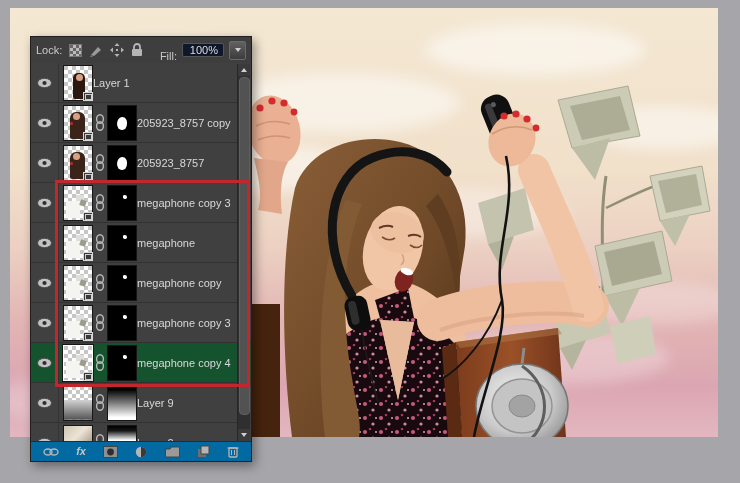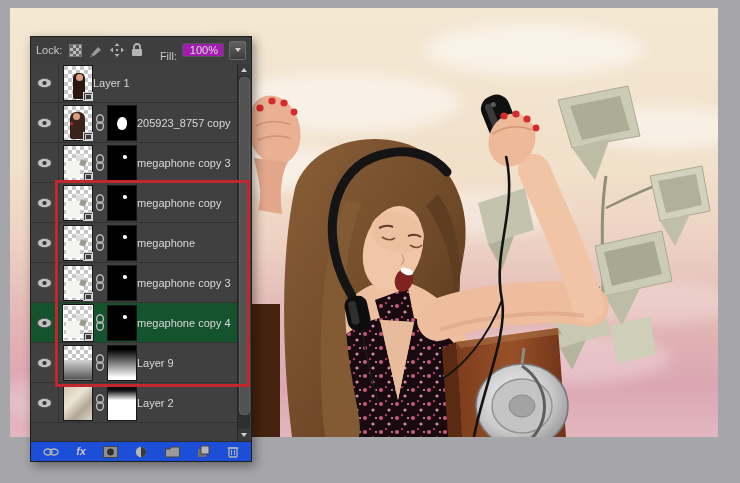--- a/index.html
+++ b/index.html
@@ -12,21 +12,21 @@
 
   
   #panel{position:absolute;left:30px;top:36px;width:222px;height:426px;background:#3e3e3e;
          border:1px solid #1f1f1f;box-shadow:3px 4px 10px rgba(0,0,0,.4);box-sizing:border-box;z-index:20;}
   .panel-header{height:26px;display:flex;align-items:center;padding:0 5px;gap:5px;
                 border-bottom:7px solid #f0abfc;color:#c9c9c9;font-size:11px;}
   .lockicons{display:flex;align-items:center;gap:7px;margin-left:2px;}
   .lock-chk{width:11px;height:11px;background:repeating-conic-gradient(#bbb 0 25%,#666 0 50%) 0 0/6px 6px;
             border:1px solid #777;}
   .fill-label{margin-left:auto;margin-top:12px;}
-  .fill-value{background:#a21caf;border:1px solid #555;border-radius:2px;color:#ddd;
+  .fill-value{background:#0f172a;border:1px solid #555;border-radius:2px;color:#ddd;
               padding:0 5px;font-size:11px;min-width:30px;text-align:right;}
   .fill-drop{width:15px;height:17px;background:linear-gradient(#616161,#3c3c3c);border:1px solid #6b6b6b;
              border-radius:2px;display:flex;align-items:center;justify-content:center;}
   .tri-down{width:0;height:0;border-left:3.5px solid transparent;border-right:3.5px solid transparent;
             border-top:4px solid #cfcfcf;}
   .tri-up{width:0;height:0;border-left:3.5px solid transparent;border-right:3.5px solid transparent;
           border-bottom:4px solid #cfcfcf;}
 
   .rows{position:absolute;left:0;right:0;top:26px;bottom:19px;overflow:hidden;}
   .row{height:40px;display:flex;align-items:center;background:#404040;border-bottom:1px solid #323232;
@@ -73,21 +73,21 @@
   .vscroll{position:absolute;right:1px;top:27px;bottom:20px;width:12px;background:#2f2f2f;
            border-left:1px solid #262626;z-index:5;}
   .vs-btn{position:absolute;left:0;width:12px;height:12px;background:#3a3a3a;display:flex;
           align-items:center;justify-content:center;}
   .vs-up{top:0;} .vs-down{bottom:0;}
   .vs-thumb{position:absolute;left:1px;top:13px;bottom:26px;width:9px;background:#525252;
             border:1px solid #5f5f5f;border-radius:4px;}
 
   
   .panel-footer{position:absolute;left:0;right:0;bottom:0;height:19px;border-top:1px solid #2b2b2b;
-                background:#1d4ed8;display:flex;align-items:center;justify-content:space-between;
+                background:#0369a1;display:flex;align-items:center;justify-content:space-between;
                 padding:0 12px;}
   .fx-label{color:#c4c4c4;font-size:11px;font-style:italic;font-weight:bold;line-height:1;}
   .f-ico{display:flex;align-items:center;justify-content:center;}
 
   
   #annotation{position:absolute;left:55px;top:180px;width:189px;height:201px;border:3px solid #c1272d;
               z-index:30;pointer-events:none;}
 </style>
 </head>
 <body>
@@ -316,20 +316,37 @@
           <span class="badge"></span>
         </div>
         <svg class="chain" width="10" height="17">
           <ellipse cx="5" cy="5" rx="3.4" ry="4.3" stroke="#b9b9b9" stroke-width="1.4" fill="none"></ellipse>
           <ellipse cx="5" cy="12" rx="3.4" ry="4.3" stroke="#b9b9b9" stroke-width="1.4" fill="none"></ellipse>
           </svg>
         <div class="mask m-blob"></div>
         <span class="label">205923_8757 copy</span>
       </div>
 
+      <div class="row">
+        <div class="eye-cell">
+          <svg width="15" height="10">
+            <ellipse cx="7.5" cy="5" rx="7" ry="4.7" fill="#c2c2c2" stroke="#4a4a4a"></ellipse>
+            <circle cx="7.5" cy="5" r="2.1" fill="#2e2e2e"></circle>
+            </svg>
+        </div>
+        <div class="thumb t-figure">
+          <span class="badge"></span>
+        </div>
+        <svg class="chain" width="10" height="17">
+          <ellipse cx="5" cy="5" rx="3.4" ry="4.3" stroke="#b9b9b9" stroke-width="1.4" fill="none"></ellipse>
+          <ellipse cx="5" cy="12" rx="3.4" ry="4.3" stroke="#b9b9b9" stroke-width="1.4" fill="none"></ellipse>
+          </svg>
+        <div class="mask m-blob"></div>
+        <span class="label">205923_8757</span>
+      </div>
 
       <div class="row">
         <div class="eye-cell">
           <svg width="15" height="10">
             <ellipse cx="7.5" cy="5" rx="7" ry="4.7" fill="#c2c2c2" stroke="#4a4a4a"></ellipse>
             <circle cx="7.5" cy="5" r="2.1" fill="#2e2e2e"></circle>
             </svg>
         </div>
         <div class="thumb t-mega">
           <span class="badge"></span>
@@ -350,39 +367,39 @@
             </svg>
         </div>
         <div class="thumb t-mega">
           <span class="badge"></span>
         </div>
         <svg class="chain" width="10" height="17">
           <ellipse cx="5" cy="5" rx="3.4" ry="4.3" stroke="#b9b9b9" stroke-width="1.4" fill="none"></ellipse>
           <ellipse cx="5" cy="12" rx="3.4" ry="4.3" stroke="#b9b9b9" stroke-width="1.4" fill="none"></ellipse>
           </svg>
         <div class="mask m-speck"></div>
+        <span class="label">megaphone</span>
+      </div>
+
+      <div class="row">
+        <div class="eye-cell">
+          <svg width="15" height="10">
+            <ellipse cx="7.5" cy="5" rx="7" ry="4.7" fill="#c2c2c2" stroke="#4a4a4a"></ellipse>
+            <circle cx="7.5" cy="5" r="2.1" fill="#2e2e2e"></circle>
+            </svg>
+        </div>
+        <div class="thumb t-mega">
+          <span class="badge"></span>
+        </div>
+        <svg class="chain" width="10" height="17">
+          <ellipse cx="5" cy="5" rx="3.4" ry="4.3" stroke="#b9b9b9" stroke-width="1.4" fill="none"></ellipse>
+          <ellipse cx="5" cy="12" rx="3.4" ry="4.3" stroke="#b9b9b9" stroke-width="1.4" fill="none"></ellipse>
+          </svg>
+        <div class="mask m-speck"></div>
         <span class="label">megaphone copy</span>
-      </div>
-
-      <div class="row">
-        <div class="eye-cell">
-          <svg width="15" height="10">
-            <ellipse cx="7.5" cy="5" rx="7" ry="4.7" fill="#c2c2c2" stroke="#4a4a4a"></ellipse>
-            <circle cx="7.5" cy="5" r="2.1" fill="#2e2e2e"></circle>
-            </svg>
-        </div>
-        <div class="thumb t-mega">
-          <span class="badge"></span>
-        </div>
-        <svg class="chain" width="10" height="17">
-          <ellipse cx="5" cy="5" rx="3.4" ry="4.3" stroke="#b9b9b9" stroke-width="1.4" fill="none"></ellipse>
-          <ellipse cx="5" cy="12" rx="3.4" ry="4.3" stroke="#b9b9b9" stroke-width="1.4" fill="none"></ellipse>
-          </svg>
-        <div class="mask m-speck"></div>
-        <span class="label">megaphone</span>
       </div>
 
       <div class="row">
         <div class="eye-cell">
           <svg width="15" height="10">
             <ellipse cx="7.5" cy="5" rx="7" ry="4.7" fill="#c2c2c2" stroke="#4a4a4a"></ellipse>
             <circle cx="7.5" cy="5" r="2.1" fill="#2e2e2e"></circle>
             </svg>
         </div>
         <div class="thumb t-mega">

